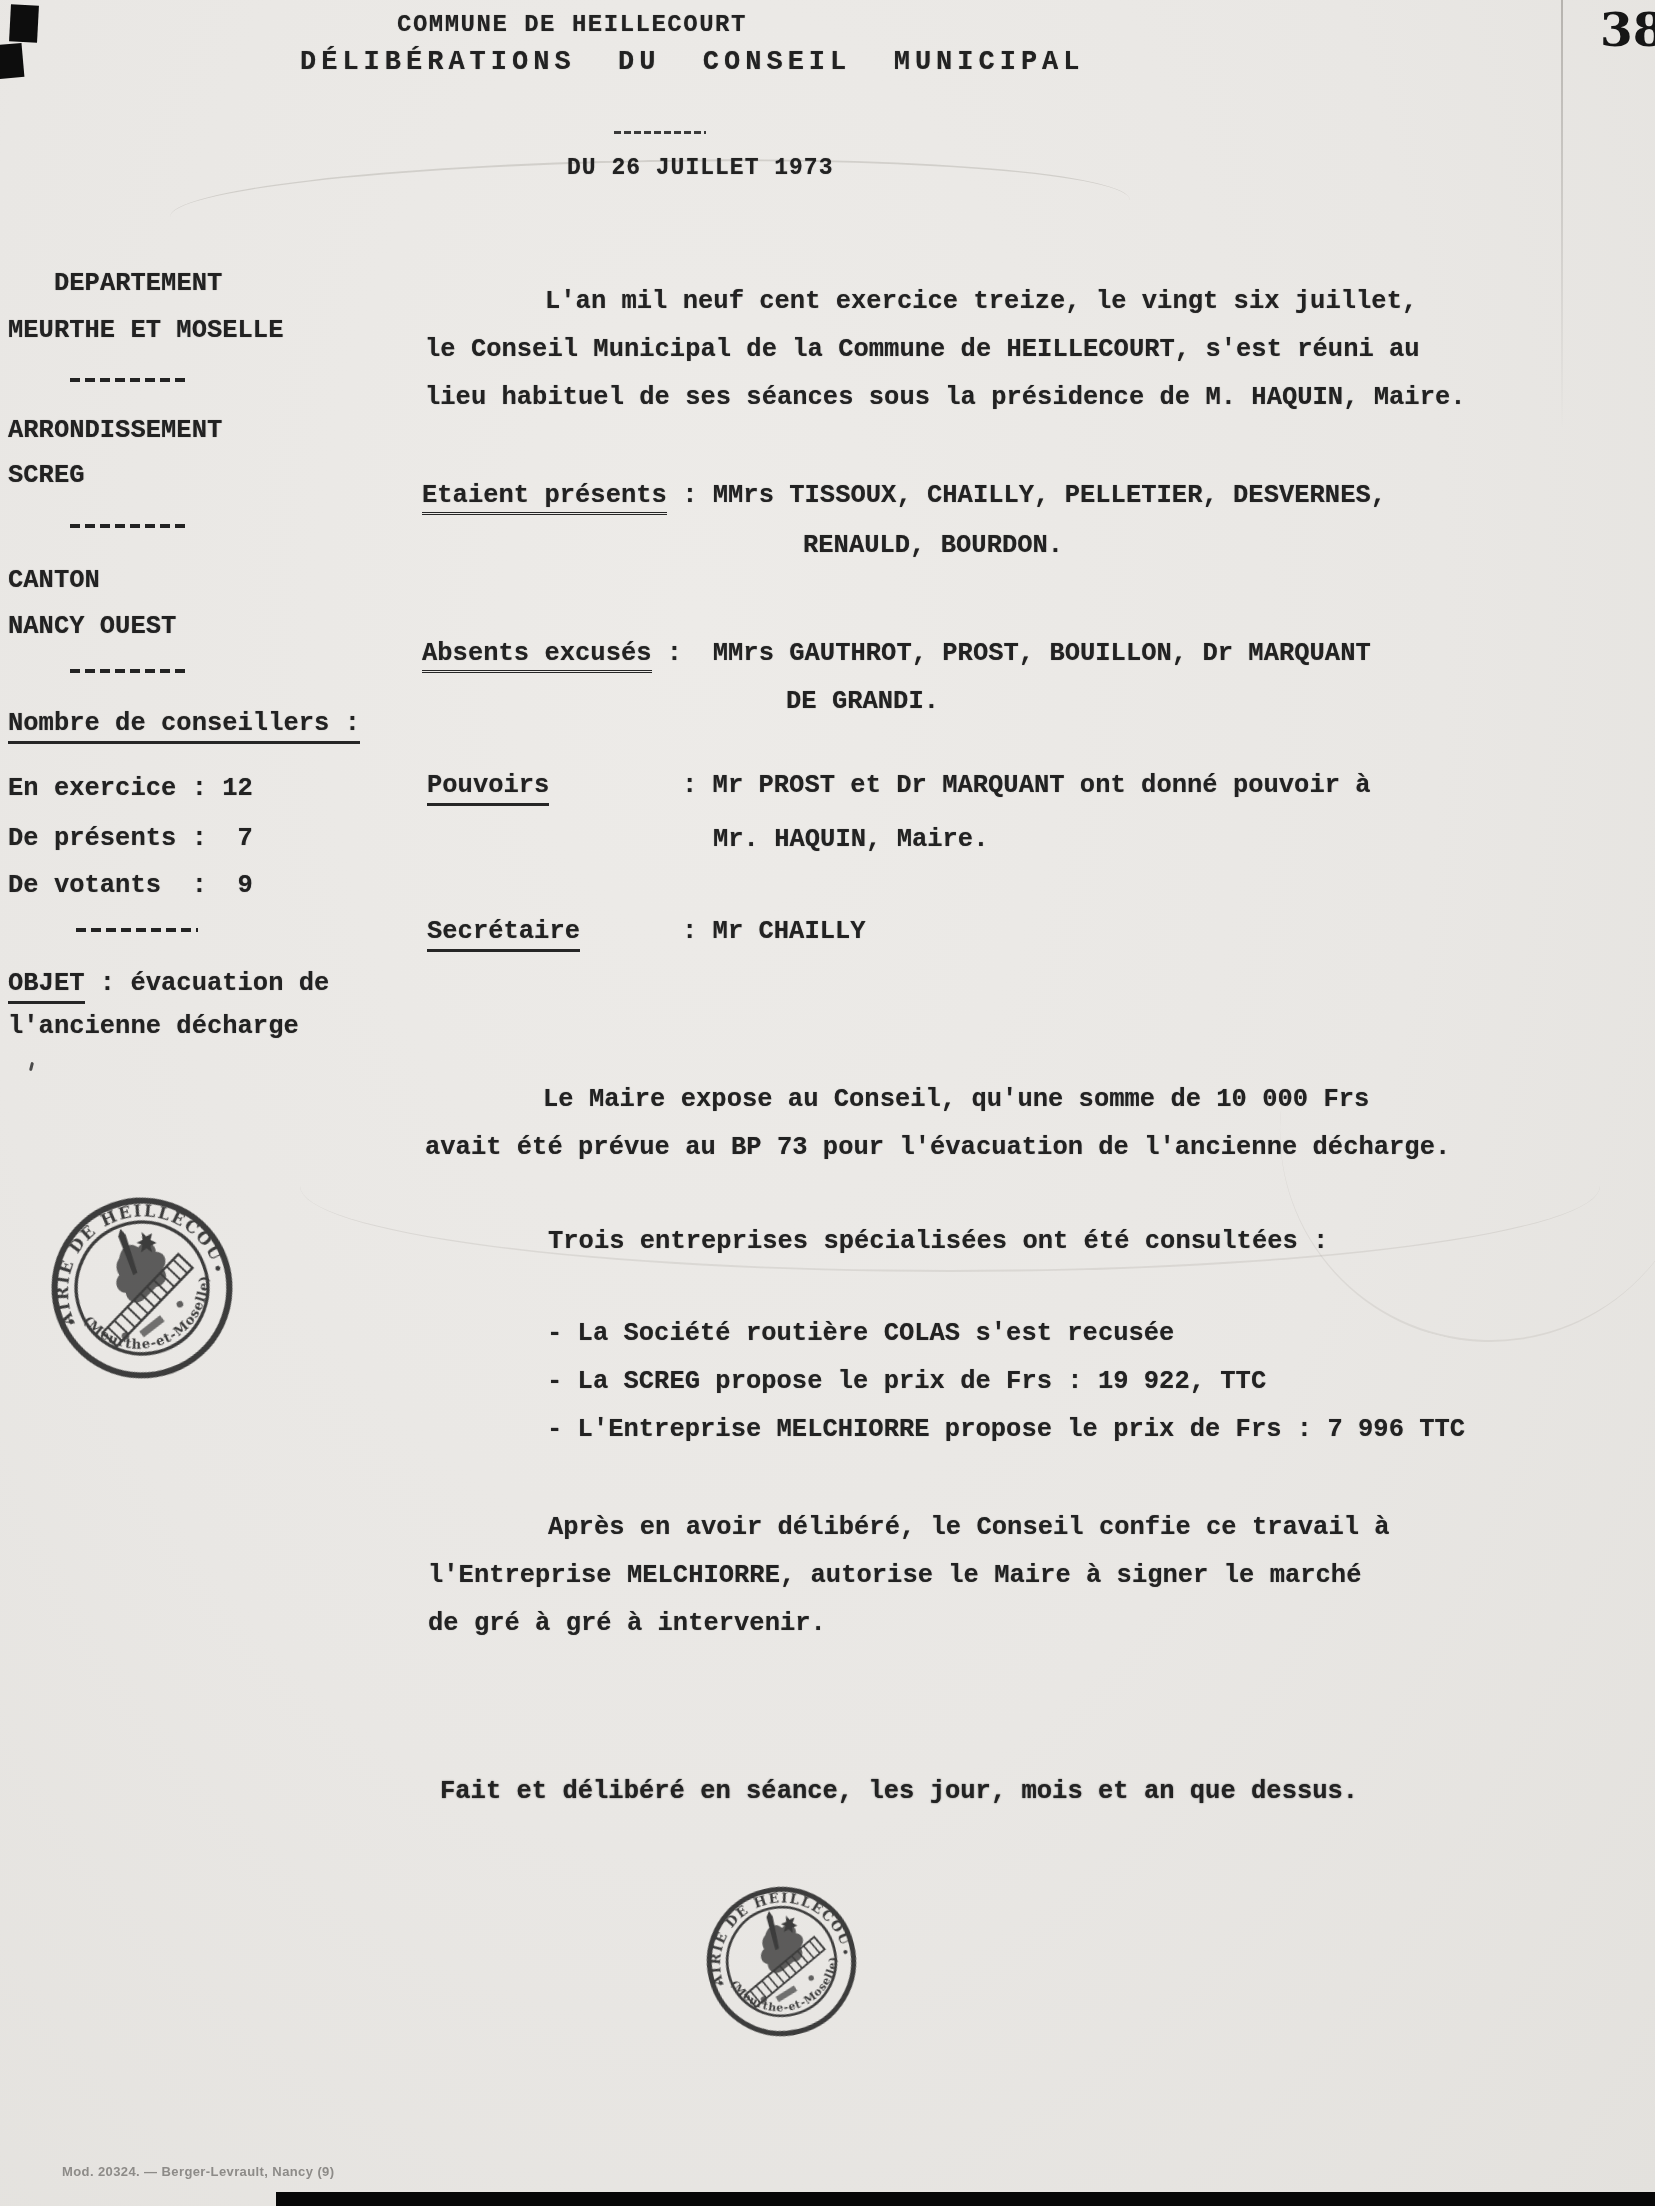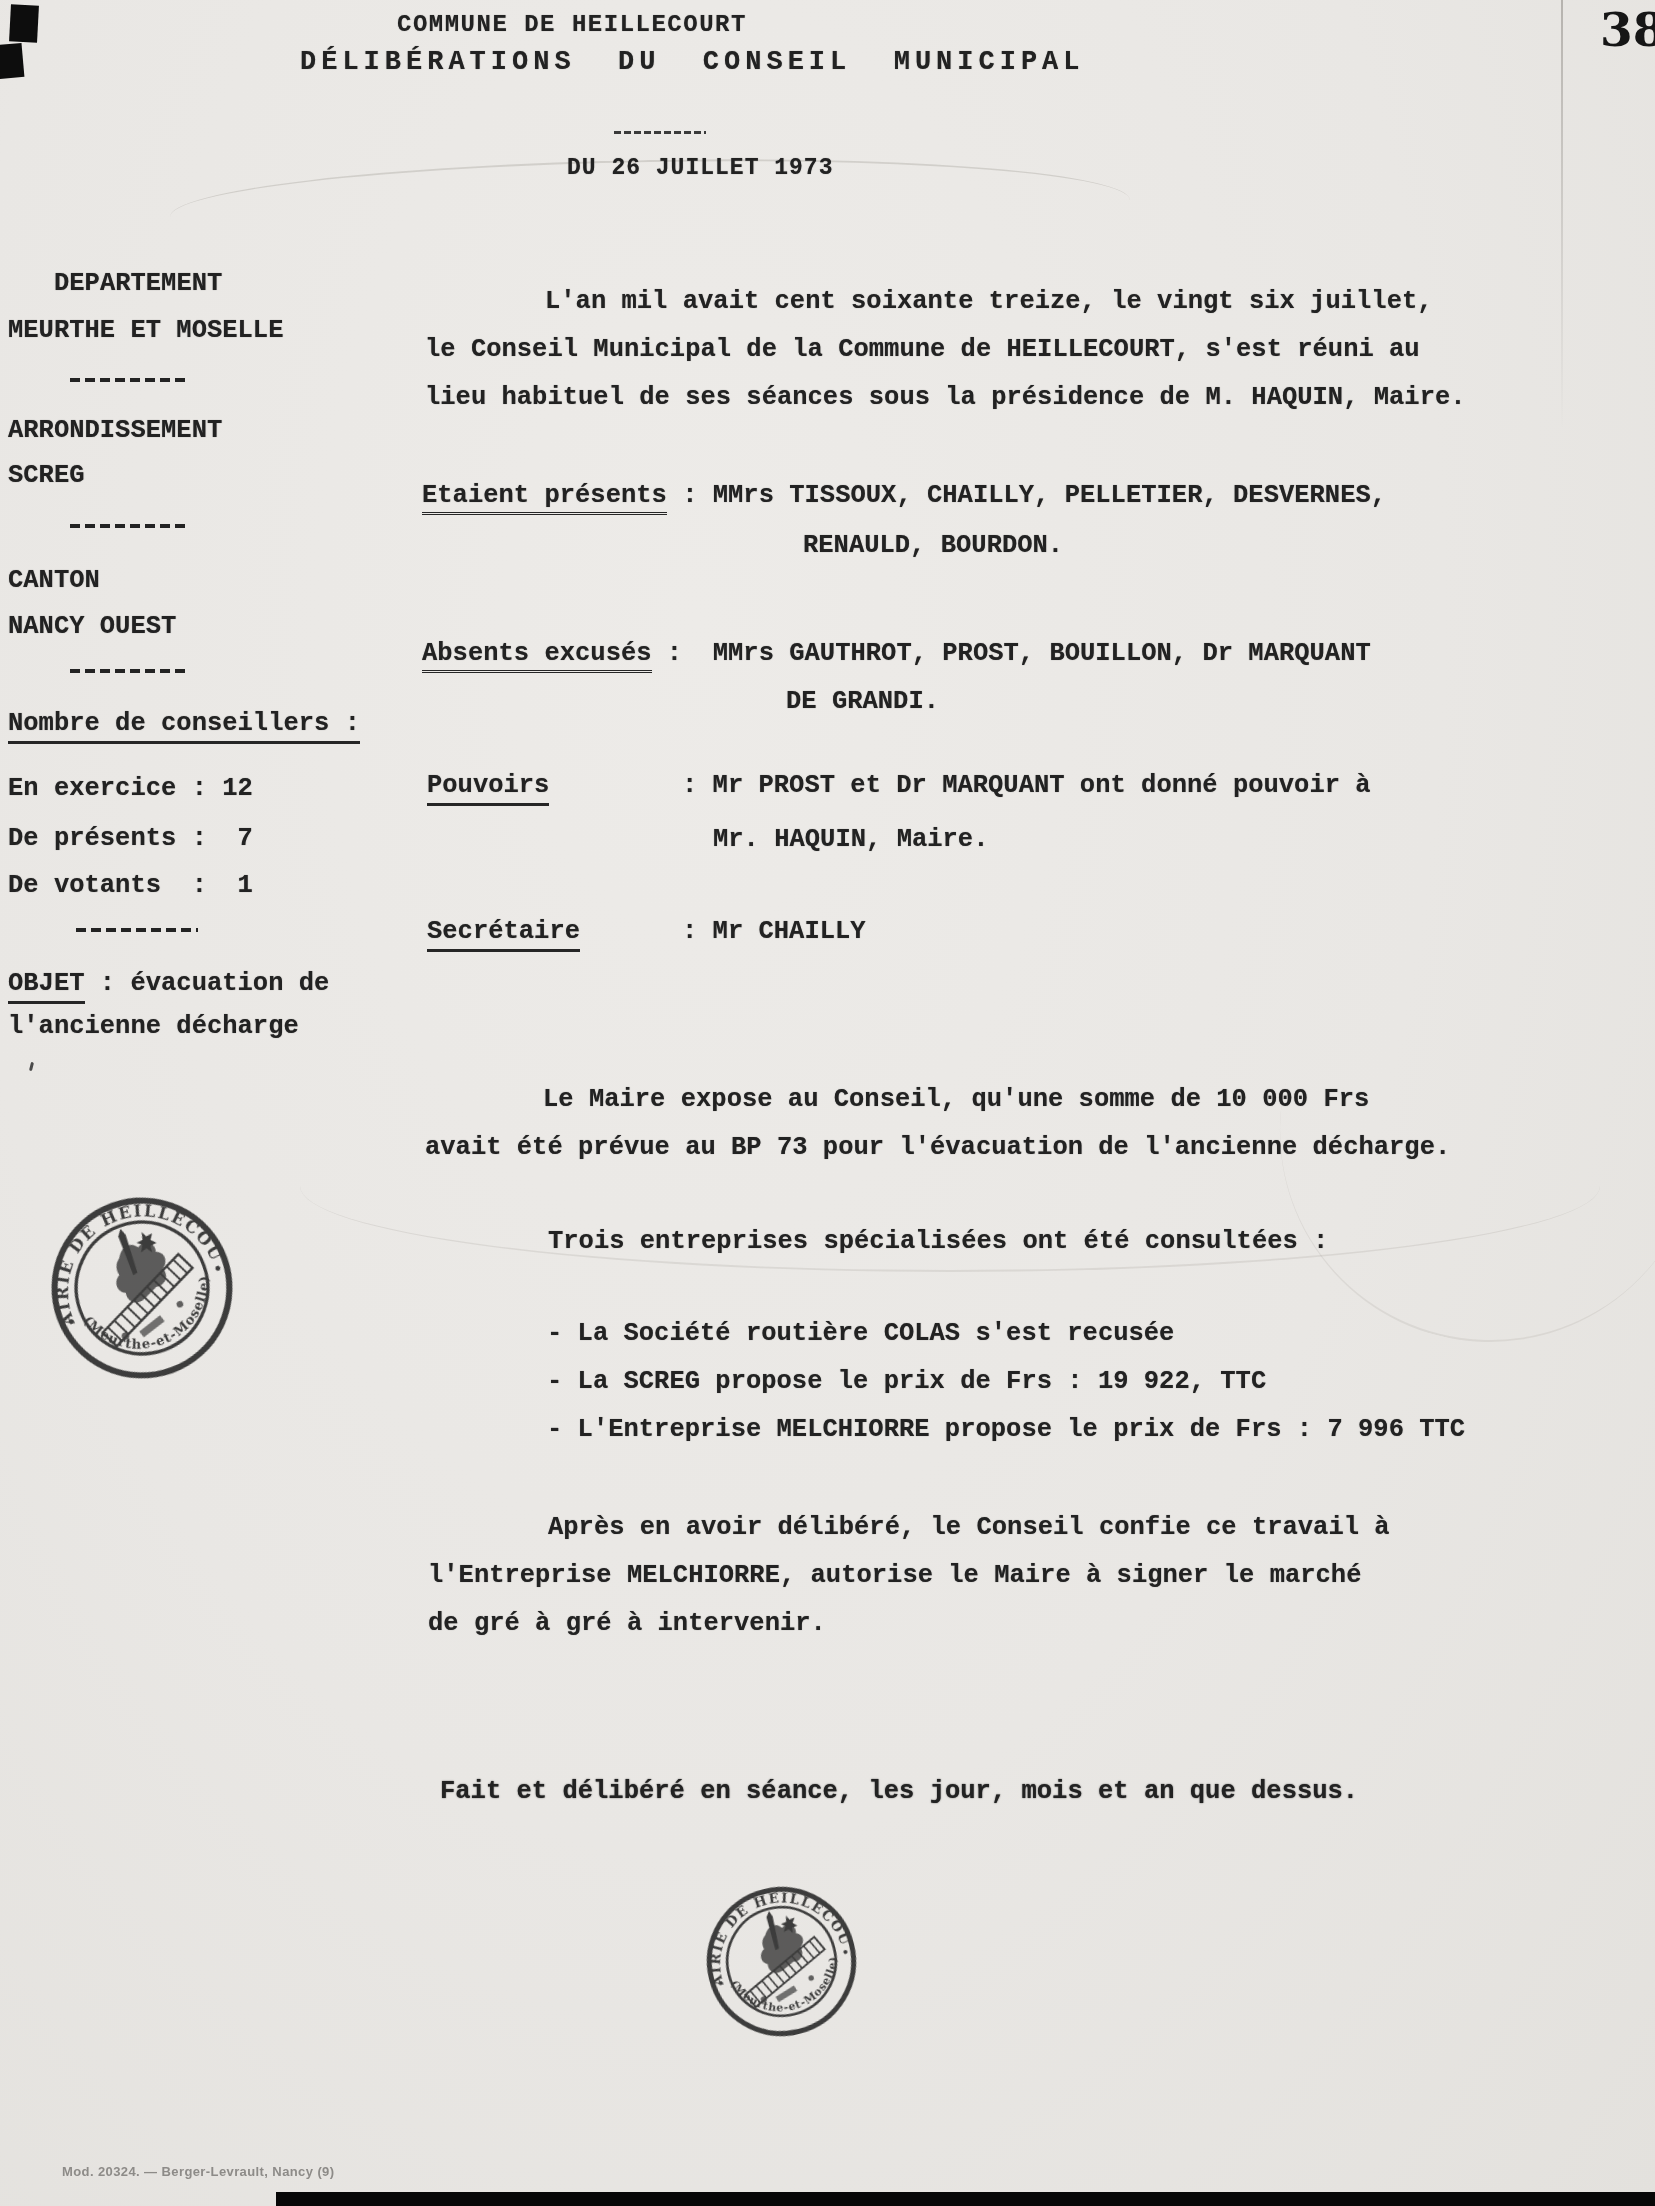--- a/index.html
+++ b/index.html
@@ -84,26 +84,26 @@
   <div class="dash-sep" style="left:70px; top:378px; width:118px;"></div>
   <div class="line" style="left:8px; top:417px;">ARRONDISSEMENT</div>
   <div class="line" style="left:8px; top:462px;">SCREG</div>
   <div class="dash-sep" style="left:70px; top:524px; width:118px;"></div>
   <div class="line" style="left:8px; top:567px;">CANTON</div>
   <div class="line" style="left:8px; top:613px;">NANCY OUEST</div>
   <div class="dash-sep" style="left:70px; top:669px; width:118px;"></div>
   <div class="line" style="left:8px; top:710px;"><span class="ul">Nombre de conseillers :</span></div>
   <div class="line" style="left:8px; top:775px;">En exercice : 12</div>
   <div class="line" style="left:8px; top:825px;">De présents :  7</div>
-  <div class="line" style="left:8px; top:872px;">De votants  :  1</div>
+  <div class="line" style="left:8px; top:872px;">De votants  :  9</div>
   <div class="dash-sep" style="left:76px; top:928px; width:122px;"></div>
   <div class="line" style="left:8px; top:970px;"><span class="ul">OBJET</span><span> : évacuation de</span></div>
   <div class="line" style="left:8px; top:1013px;">l'ancienne décharge</div>
 
-  <div class="line" style="left:545px; top:288px;">L'an mil avait cent soixante treize, le vingt six juillet,</div>
+  <div class="line" style="left:545px; top:288px;">L'an mil neuf cent exercice treize, le vingt six juillet,</div>
   <div class="line" style="left:425px; top:336px;">le Conseil Municipal de la Commune de HEILLECOURT, s'est réuni au</div>
   <div class="line" style="left:425px; top:384px;">lieu habituel de ses séances sous la présidence de M. HAQUIN, Maire.</div>
 
   <div class="line" style="left:422px; top:482px;"><span class="ul2">Etaient présents</span><span> : MMrs TISSOUX, CHAILLY, PELLETIER, DESVERNES,</span></div>
   <div class="line" style="left:803px; top:532px;">RENAULD, BOURDON.</div>
 
   <div class="line" style="left:422px; top:640px;"><span class="ul2">Absents excusés</span><span> :  MMrs GAUTHROT, PROST, BOUILLON, Dr MARQUANT</span></div>
   <div class="line" style="left:786px; top:688px;">DE GRANDI.</div>
 
   <div class="line" style="left:427px; top:772px; width:1000px;"><span class="ul">Pouvoirs</span><span class="valcol">: Mr PROST et Dr MARQUANT ont donné pouvoir à</span></div>

